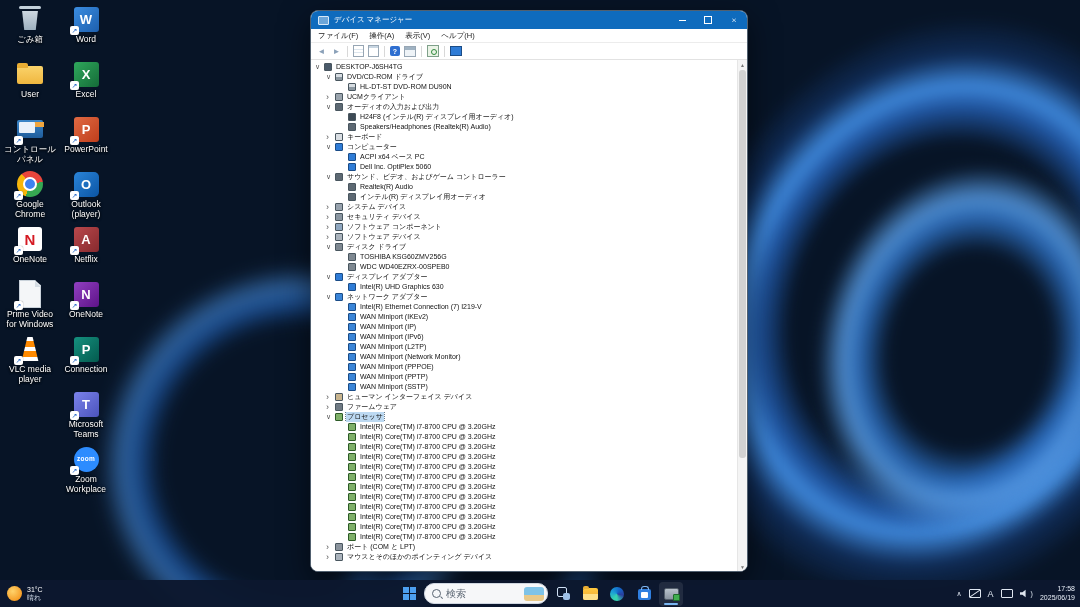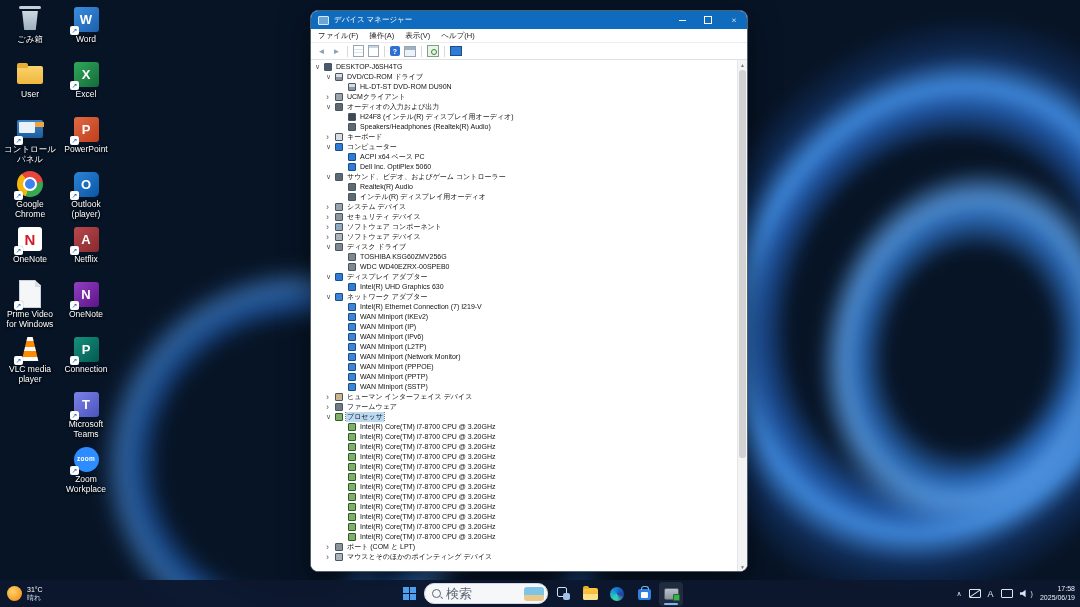--- a/index.html
+++ b/index.html
@@ -135,21 +135,21 @@
   .tkbtn.active{background:rgba(255,255,255,.09);}
   .tkbtn.active::after{content:"";position:absolute;bottom:1px;left:5px;width:14px;height:2px;border-radius:2px;background:#79b6f2;}
   .tk-start i{width:13px;height:13px;display:block;background:
     linear-gradient(#4da0f0,#4da0f0),linear-gradient(#4da0f0,#4da0f0),
     linear-gradient(#4da0f0,#4da0f0),linear-gradient(#4da0f0,#4da0f0);
     background-size:6px 6px;background-position:0 0,7px 0,0 7px,7px 7px;background-repeat:no-repeat;}
   #searchpill{width:112px;height:19px;border-radius:10px;background:#f6f7f9;border:1px solid #cfd6e0;
     display:flex;align-items:center;padding:0 3px 0 7px;gap:5px;flex:none;}
   .mag{width:7px;height:7px;border:1.4px solid #5a6572;border-radius:50%;position:relative;flex:none;}
   .mag::after{content:"";position:absolute;width:3px;height:1.4px;background:#5a6572;transform:rotate(45deg);right:-2.5px;bottom:-1px;}
-  #searchtext{font-size:13px;color:#5a6572;flex:1;}
+  #searchtext{font-size:10px;color:#5a6572;flex:1;}
   #searchimg{width:20px;height:14px;border-radius:3px;flex:none;
     background:linear-gradient(180deg,#7ec3e8 55%,#e8c98a 55%),radial-gradient(circle at 70% 30%,#e05555 0 3px,transparent 3px);}
   .tk-taskview i{position:relative;width:13px;height:13px;display:block;}
   .tk-taskview i::before{content:"";position:absolute;left:0;top:0;width:8px;height:8px;border:1.5px solid #cfe0f4;border-radius:2px;}
   .tk-taskview i::after{content:"";position:absolute;right:0;bottom:0;width:7px;height:7px;background:#9fc1e8;border-radius:2px;}
   .tk-explorer i{position:relative;width:15px;height:12px;display:block;background:linear-gradient(#ffc83d,#f0a93a);border-radius:2px;}
   .tk-explorer i::before{content:"";position:absolute;top:-2px;left:0;width:6px;height:3px;background:#e9ad33;border-radius:2px 2px 0 0;}
   .tk-explorer i::after{content:"";position:absolute;left:0;bottom:0;width:15px;height:6px;background:#ffe08a;border-radius:0 0 2px 2px;}
   .tk-edge i{width:14px;height:14px;border-radius:50%;display:block;
     background:conic-gradient(from 210deg,#35d2b0,#1a9cd8 90deg,#1464c8 180deg,#2a3f9e 250deg,#35d2b0 330deg);}

